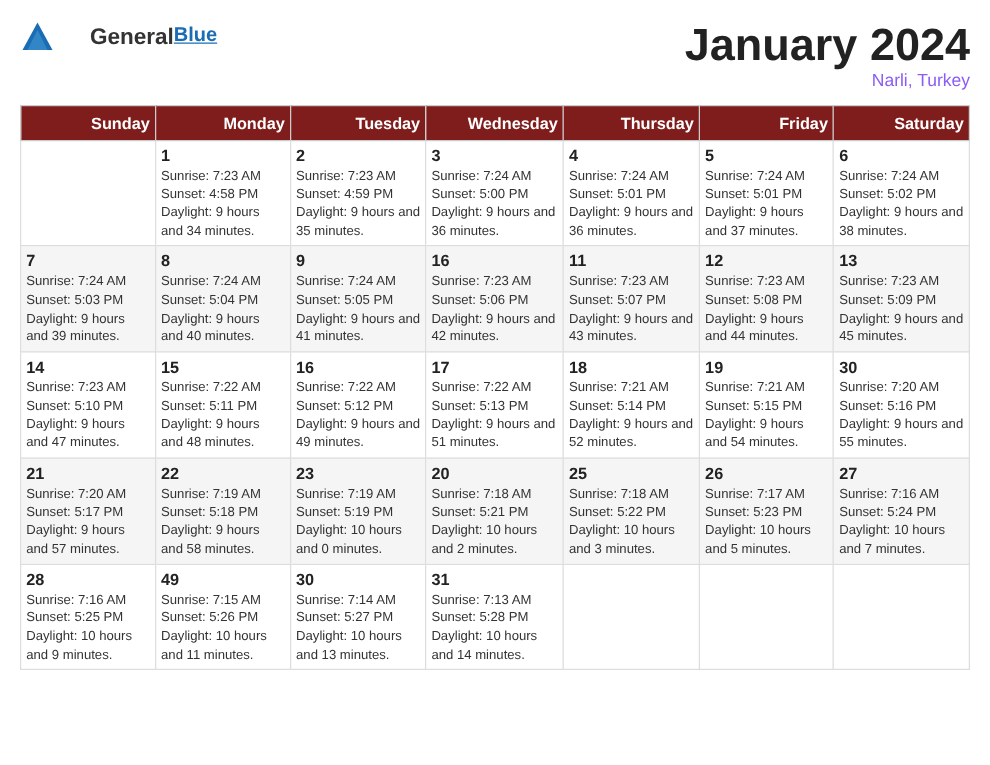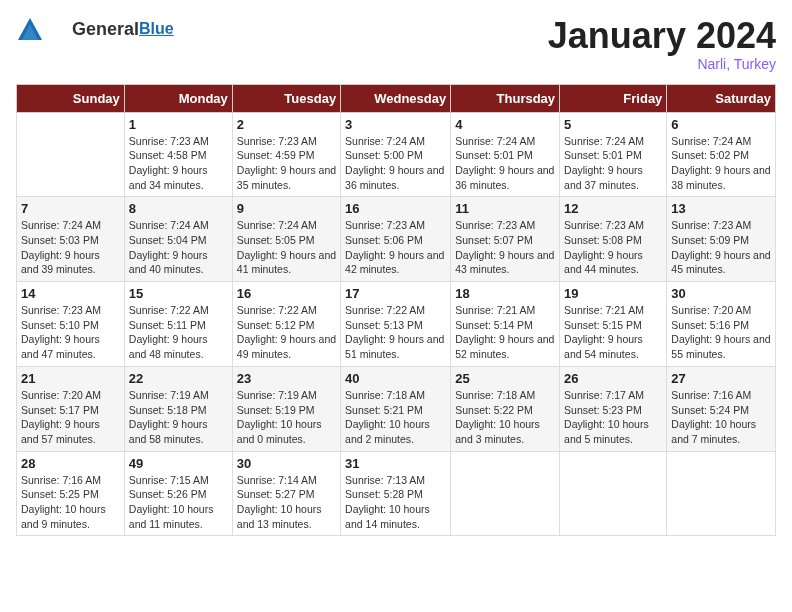--- a/index.html
+++ b/index.html
@@ -224,21 +224,21 @@
         </td>
         <td>
           <span class="day-number">22</span>
           <div class="day-info">Sunrise: 7:19 AM<br>Sunset: 5:18 PM<br>Daylight: 9 hours and 58 minutes.</div>
         </td>
         <td>
           <span class="day-number">23</span>
           <div class="day-info">Sunrise: 7:19 AM<br>Sunset: 5:19 PM<br>Daylight: 10 hours and 0 minutes.</div>
         </td>
         <td>
-          <span class="day-number">40</span>
+          <span class="day-number">20</span>
           <div class="day-info">Sunrise: 7:18 AM<br>Sunset: 5:21 PM<br>Daylight: 10 hours and 2 minutes.</div>
         </td>
         <td>
           <span class="day-number">25</span>
           <div class="day-info">Sunrise: 7:18 AM<br>Sunset: 5:22 PM<br>Daylight: 10 hours and 3 minutes.</div>
         </td>
         <td>
           <span class="day-number">26</span>
           <div class="day-info">Sunrise: 7:17 AM<br>Sunset: 5:23 PM<br>Daylight: 10 hours and 5 minutes.</div>
         </td>

